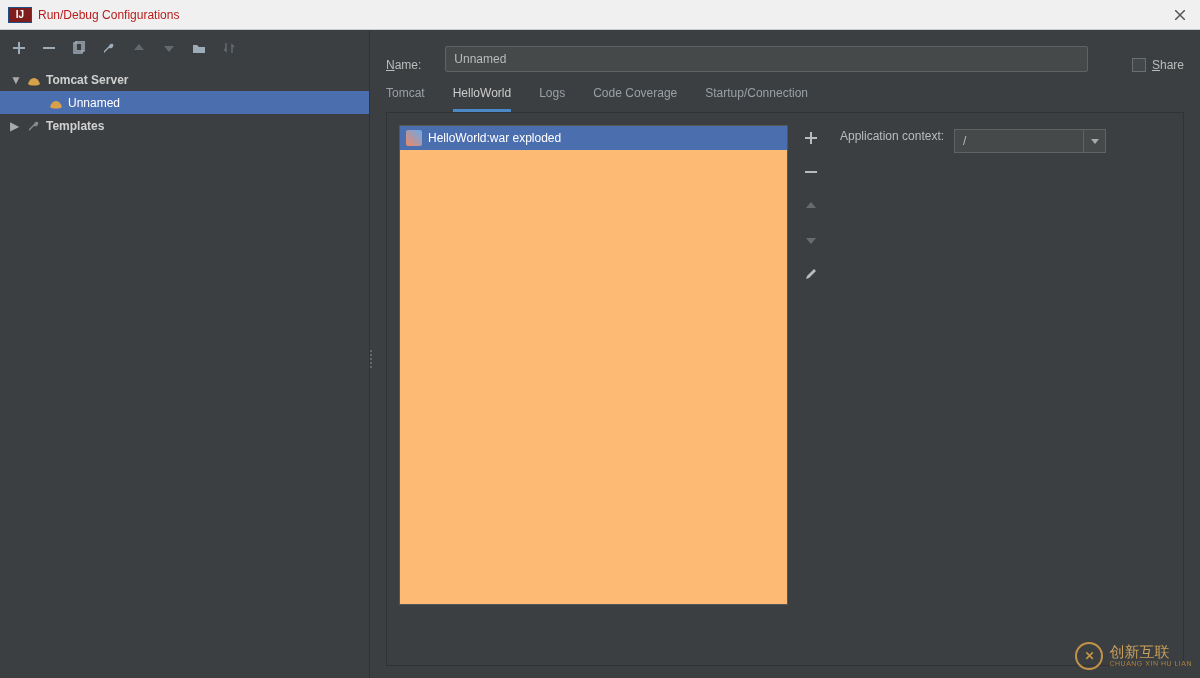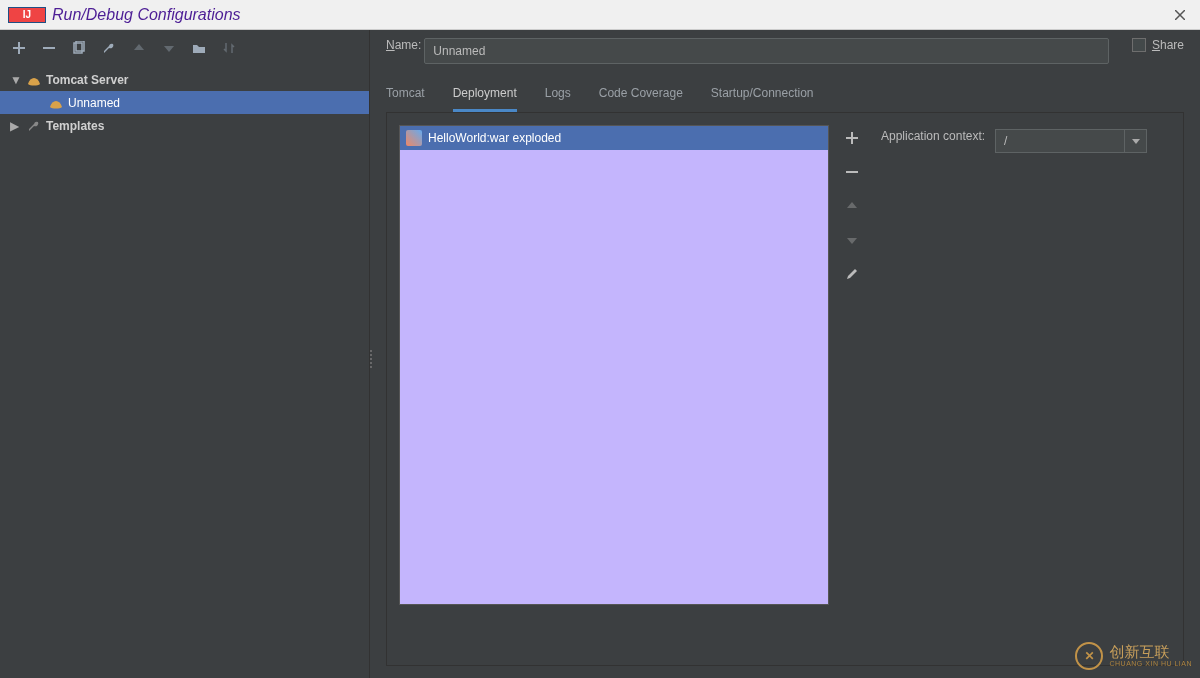--- a/index.html
+++ b/index.html
@@ -1,19 +1,19 @@
 <!DOCTYPE html>
 <html><head>
 <meta charset="utf-8">
 <style>
   * { box-sizing: border-box; margin: 0; padding: 0; font-family: "Segoe UI", Tahoma, sans-serif; font-size: 12px; }
   body { background: #3c3f41; width: 1200px; height: 678px; overflow: hidden; }
   .titlebar { height: 30px; background: #f0f0f0; display: flex; align-items: center; padding: 0 8px; border-bottom: 1px solid #ccc; }
-  .titlebar .app-icon { width: 38px; height: 16px; background: #ef4444; display: inline-flex; align-items: center; justify-content: center; color: #fff; font-weight: bold; font-size: 10px; margin-right: 6px; border: 1px solid #1f4f84; }
-  .titlebar .title { flex: 1; color: #4c1d95; font-size: 16px; font-style: italic; }
+  .titlebar .app-icon { width: 24px; height: 16px; background: #7f1d1d; display: inline-flex; align-items: center; justify-content: center; color: #fff; font-weight: bold; font-size: 10px; margin-right: 6px; border: 1px solid #1f4f84; }
+  .titlebar .title { flex: 1; color: #b91c1c; font-size: 12px; }
   .titlebar .close { width: 24px; height: 24px; display: flex; align-items: center; justify-content: center; color: #333; cursor: pointer; }
   .titlebar .close svg { width: 10px; height: 10px; stroke: #555; stroke-width: 1.5; }
 
   .main { display: flex; height: 648px; background: #3c3f41; }
 
   
   .left { width: 370px; background: #3c3f41; border-right: 1px solid #323232; display: flex; flex-direction: column; }
   .toolbar { height: 36px; display: flex; align-items: center; padding: 0 10px; gap: 12px; }
   .toolbar .tbtn { width: 18px; height: 18px; display: flex; align-items: center; justify-content: center; color: #a9b7c6; cursor: pointer; opacity: 0.9; }
   .toolbar .tbtn.dim { opacity: 0.35; }
@@ -22,36 +22,36 @@
   .tree-row { display: flex; align-items: center; height: 23px; padding-left: 10px; gap: 4px; cursor: pointer; }
   .tree-row .arrow { width: 12px; color: #aaa; }
   .tree-row .icon { width: 16px; height: 16px; display: inline-flex; align-items: center; justify-content: center; }
   .tree-row.bold .lbl { font-weight: bold; color: #d0d0d0; }
   .tree-row.selected { background: #4b6eaf; color: #fff; }
   .tree-row.selected .lbl { color: #fff; }
   .tree-row.child { padding-left: 48px; }
 
   
   .right { flex: 1; display: flex; flex-direction: column; padding: 0; }
-  .name-row { display: flex; align-items: flex-start; height: 42px; padding: 8px 16px 0 16px; gap: 3px; }
+  .name-row { display: flex; align-items: flex-end; height: 42px; padding: 8px 16px 0 16px; gap: 24px; }
   .name-row label { color: #bbbbbb; }
   .name-row label .mn { text-decoration: underline; }
   .name-row input { flex: 1; height: 26px; background: #45494a; border: 1px solid #5e6364; color: #bbbbbb; padding: 0 8px; border-radius: 2px; }
   .share { display: flex; align-items: center; gap: 6px; color: #bbbbbb; margin-left: 20px; }
   .share .chk { width: 14px; height: 14px; border: 1px solid #6e6e6e; background: #43494a; }
   .share .mn { text-decoration: underline; }
 
   .tabs { display: flex; gap: 28px; padding: 14px 16px 0 16px; height: 40px; }
   .tab { color: #9aa0a6; cursor: pointer; padding-bottom: 8px; }
   .tab.active { color: #cccccc; border-bottom: 3px solid #4a88c7; }
 
   .deploy-panel { flex: 1; margin: 0 16px 12px 16px; border: 1px solid #323232; background: #3c3f41; padding: 12px; display: flex; flex-direction: column; position: relative; }
   .deploy-panel .heading { color: #a0a0a0; margin-bottom: 6px; }
   .deploy-body { display: flex; gap: 12px; height: 480px; }
-  .artifact-list { width: 430px; border: 1px solid #555; background: #c4b5fd; overflow: hidden; }
+  .artifact-list { width: 389px; border: 1px solid #555; background: #fdba74; overflow: hidden; }
   .artifact-row { display: flex; align-items: center; height: 24px; padding-left: 6px; gap: 6px; }
   .artifact-row.selected { background: #4b6eaf; color: #fff; }
   .artifact-row .aicon { width: 16px; height: 16px; background: linear-gradient(45deg,#e86,#6ae); border-radius: 2px; }
   .side-buttons { width: 28px; display: flex; flex-direction: column; gap: 12px; padding-top: 2px; }
   .side-buttons .sbtn { width: 22px; height: 22px; display: flex; align-items: center; justify-content: center; color: #bbbbbb; cursor: pointer; }
   .side-buttons .sbtn.dim { opacity: 0.35; }
   .side-buttons svg { width: 14px; height: 14px; }
   .context { display: flex; align-items: flex-start; gap: 10px; padding-top: 4px; }
   .context label { color: #bbbbbb; }
   .context .combo { display: flex; }
@@ -180,21 +180,21 @@
       <label><span class="mn">N</span><span>ame:</span></label>
       <input type="text" value="Unnamed" style="">
       <div class="share">
         <span class="chk"></span>
         <span><span class="mn">S</span><span>hare</span></span>
       </div>
     </div>
 
     <div class="tabs">
       <div class="tab">Tomcat</div>
-      <div class="tab active">Deployment</div>
+      <div class="tab active">HelloWorld</div>
       <div class="tab">Logs</div>
       <div class="tab">Code Coverage</div>
       <div class="tab">Startup/Connection</div>
     </div>
 
     <div class="deploy-panel">
       <div class="deploy-body">
         <div class="artifact-list">
           <div class="artifact-row selected">
             <span class="aicon"></span>

